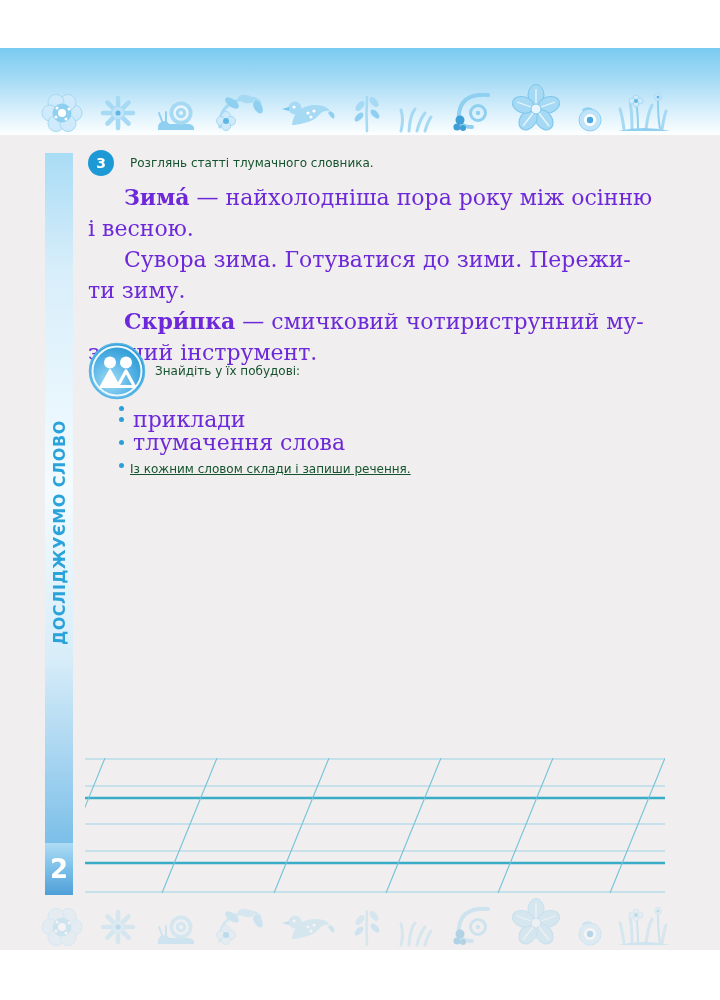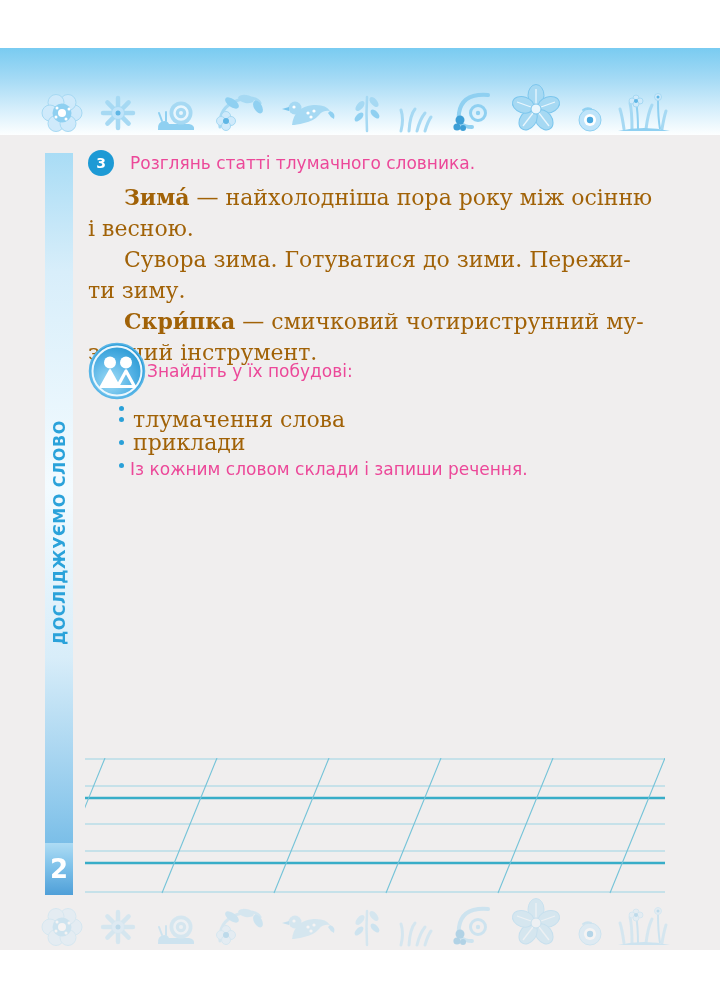--- a/index.html
+++ b/index.html
@@ -30,33 +30,33 @@
   .pagenum{position:absolute;left:45px;top:843px;width:28px;height:52px;
     display:flex;align-items:center;justify-content:center;
     background:linear-gradient(180deg,#aedcf4 0%,#7fc2ea 45%,#4f9fd8 100%);
     color:#fff;font-weight:700;font-size:26px;}
 
   
   .col{position:absolute;left:88px;top:150px;width:586px;}
   .task-row{display:flex;align-items:center;gap:16px;margin:0 0 8px 0;}
   .badge{flex:none;width:26px;height:26px;border-radius:50%;background:#1d9ad5;color:#fff;
     font-weight:700;font-size:14px;line-height:26px;text-align:center;}
-  .sans{font-size:17px;color:#ec4899;}
+  .sans{font-size:12px;color:#14532d;}
   .ser{font-family:"DejaVu Serif","Liberation Serif",serif;font-size:22px;line-height:31px;
-    color:#a16207;margin:0;}
+    color:#6d28d9;margin:0;}
   .ind{text-indent:36px;}
   .it{}
   .pre{white-space:pre;}
   .mtneg2{margin-top:-2px;}
   .bi{display:flex;align-items:flex-start;margin-top:-6px;}
   .dot{flex:none;width:5px;height:5px;border-radius:50%;background:#2aa0d8;margin:13px 9px 0 31px;}
   .list2 .ser{line-height:29px;}
   .list2 .dot{margin-top:12px;}
-  .grp{display:flex;align-items:center;gap:1px;margin:-26px 0 0 0;position:relative;}
-  .final{margin:-10px 0 1px 42px;line-height:22px;}
+  .grp{display:flex;align-items:center;gap:9px;margin:-26px 0 0 0;position:relative;}
+  .final{margin:-10px 0 1px 42px;line-height:22px;text-decoration:underline;}
 
   
   .writing{position:absolute;left:85px;top:758px;}
 </style>
 </head>
 <body>
 
 <div class="page">
 
   <div class="band-top"></div>
@@ -378,25 +378,25 @@
       </svg>
       <div class="sans">Знайдіть у їх побудові:</div>
     </div>
 
     <div class="list2">
       <div class="bi">
         <span class="dot"></span>
       </div>
       <div class="bi">
         <span class="dot"></span>
-        <p class="ser"><span class="pre">тлумачення слова</span></p>
+        <p class="ser"><span class="pre">приклади</span></p>
       </div>
       <div class="bi">
         <span class="dot"></span>
-        <p class="ser"><span class="pre">приклади</span></p>
+        <p class="ser"><span class="pre">тлумачення слова</span></p>
       </div>
       <div class="bi">
         <span class="dot"></span>
       </div>
     </div>
 
     <p class="sans final">Із кожним словом склади і запиши речення.</p>
   </div>
 
   <svg class="writing" width="580" height="136" viewBox="0 0 580 136">

